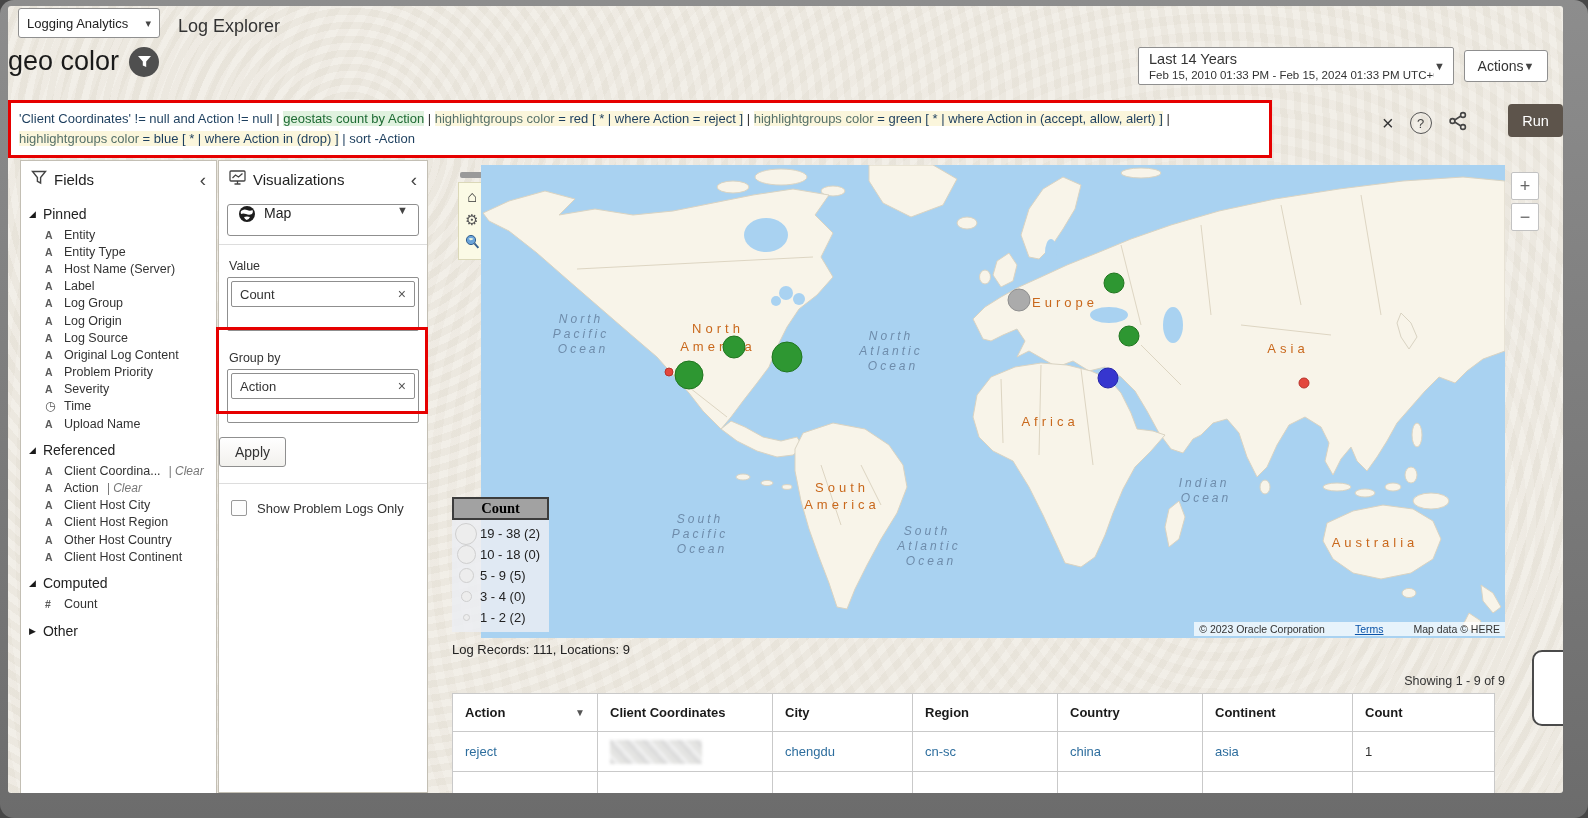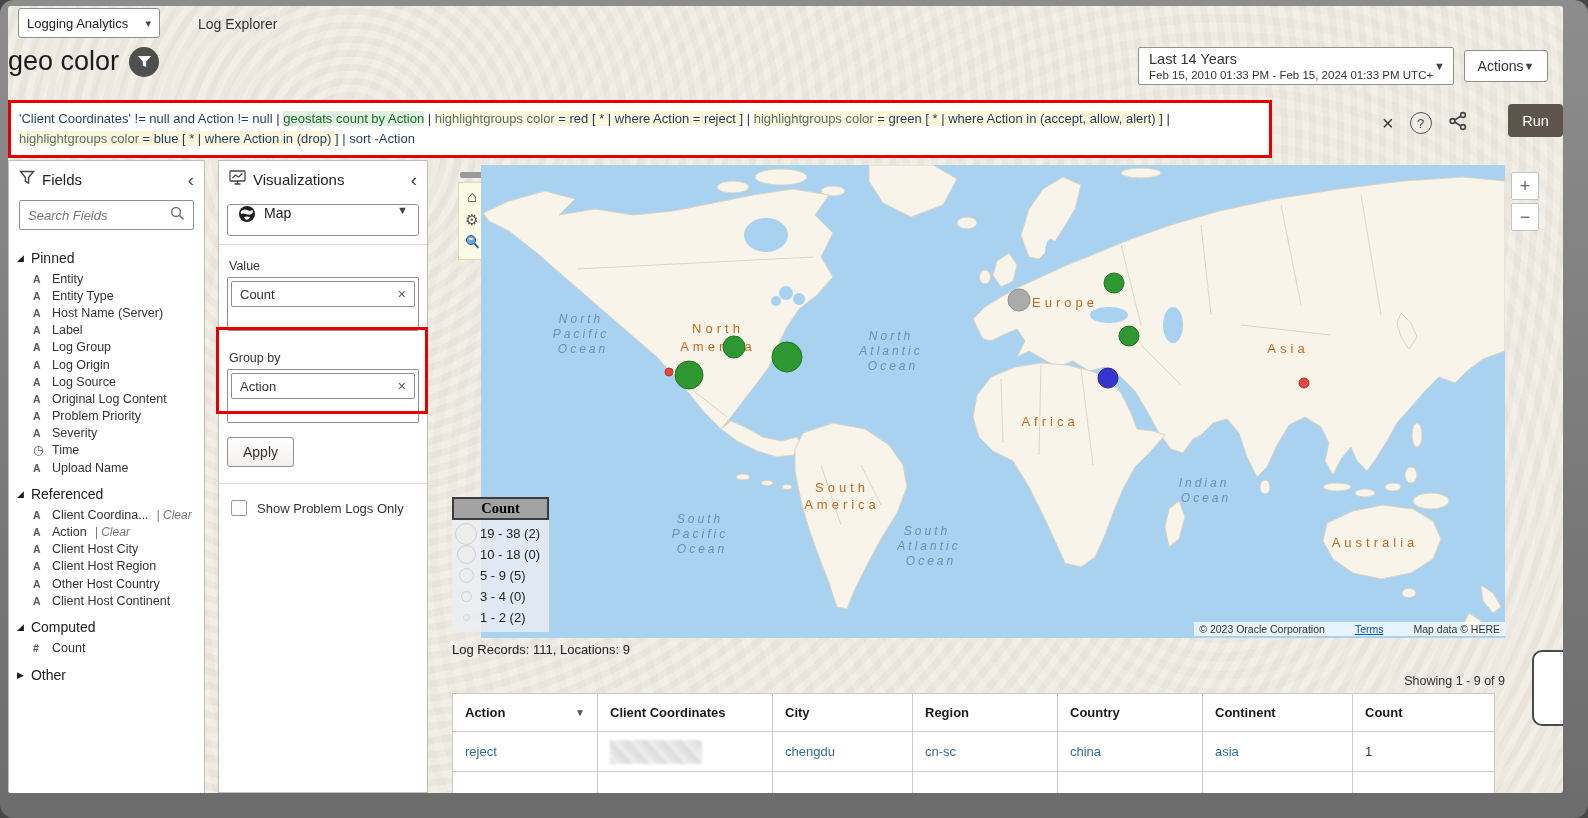--- a/index.html
+++ b/index.html
@@ -12,21 +12,21 @@
       repeating-radial-gradient(circle at 22% 18%, rgba(255,255,255,.14) 0 7px, rgba(120,110,90,.03) 7px 14px),
       repeating-radial-gradient(circle at 78% 65%, rgba(255,255,255,.10) 0 9px, rgba(120,110,90,.02) 9px 18px),
       #eeeae1; }
   .abs { position:absolute; }
 
   
   .app-select { left:10px; top:2px; width:142px; height:30px; background:#fff; border:1px solid #8f8f8f;
     border-radius:3px; display:flex; align-items:center; padding:0 8px; font-size:13px; color:#222; cursor:pointer; }
   .app-select .lbl { flex:1; }
   .caret { color:#444; font-size:11px; line-height:1; }
-  .nav-label { left:170px; top:10px; font-size:14px; color:#333;margin-left:20px; }
+  .nav-label { left:170px; top:10px; font-size:18px; color:#333; }
 
   .page-title-row { left:0; top:40px; display:flex; align-items:center; gap:10px; }
   .page-title { font-size:27px; color:#1a1a1a; }
   .filter-badge { width:30px; height:30px; border-radius:50%; background:#4f4f4f; display:flex; align-items:center; justify-content:center; }
 
   .time-range { left:1130px; top:41px; width:316px; height:38px; background:#fff; border:1px solid #8f8f8f;
     border-radius:2px; display:flex; align-items:center; padding:2px 8px 2px 10px; cursor:pointer; }
   .time-range .tcol { flex:1; overflow:hidden; }
   .tr-title { font-size:14.5px; color:#333; line-height:17px; }
   .tr-detail { font-size:11.5px; color:#333; line-height:14px; white-space:nowrap; }
@@ -44,21 +44,21 @@
   .q-plain-y { color:#1c3e5e; background:#fbf6dc; }
   .q-tools { left:1374px; top:100px; height:34px; display:flex; align-items:center; gap:16px; }
   .q-close { font-size:20px; color:#333; cursor:pointer; line-height:1; }
   .q-help { width:22px; height:22px; border:1.5px solid #555; border-radius:50%; color:#444; font-size:13px;
     display:flex; align-items:center; justify-content:center; cursor:pointer; }
   .run-btn { left:1500px; top:98px; width:55px; height:33px; background:#5d544b; color:#fff; border:none;
     border-radius:4px; font-size:14.5px; cursor:pointer; font-family:inherit; }
 
   
   .panel { background:#fff; border:1px solid #c3bfb4; }
-  .fields-panel { left:0; top:154px; width:197px; height:653px; overflow:hidden; }
+  .fields-panel { left:12px; top:154px; width:197px; height:653px; overflow:hidden; }
   .viz-panel { left:210px; top:154px; width:210px; height:633px; overflow:visible; }
   .panel-head { display:flex; align-items:center; gap:7px; padding:9px 10px 7px 10px; }
   .panel-head .ph-title { flex:1; font-size:15px; color:#222; }
   .collapse-ic { font-size:19px; color:#444; cursor:pointer; line-height:1; }
 
   .search-box { margin:4px 10px 10px 10px; height:30px; border:1px solid #8f8f8f; border-radius:2px;
     display:flex; align-items:center; padding:0 8px; gap:6px; }
   .search-box input { flex:1; border:none; outline:none; font-style:italic; font-size:13px; color:#555;
     font-family:inherit; min-width:0; }
 
@@ -74,21 +74,21 @@
   .viz-select .lbl { flex:1; font-size:14px; color:#222; }
   .viz-divider { border-top:1px solid #ddd; margin:8px 0; }
   .viz-label { padding:6px 10px 4px 10px; font-size:12.5px; color:#333; }
   .chip-box { margin:0 8px; height:54px; border:1px solid #8f8f8f; border-radius:2px; padding:3px; }
   .chip { height:26px; border:1px solid #8f8f8f; border-radius:2px; display:flex; align-items:center;
     padding:0 8px; font-size:13px; color:#333; }
   .chip .lbl { flex:1; }
   .chip-x { color:#555; font-size:14px; cursor:pointer; }
   .groupby-annotation { position:absolute; left:-3px; top:166px; width:212px; height:87px;
     border:3px solid #e60000; pointer-events:none; z-index:5; }
-  .apply-btn { margin:14px 8px 0 8px; padding:6px 15px; font-size:14px; color:#333; background:linear-gradient(#fff,#f2f1ed);
+  .apply-btn { margin:14px 8px 0 0; padding:6px 15px; font-size:14px; color:#333; background:linear-gradient(#fff,#f2f1ed);
     border:1px solid #8f8f8f; border-radius:3px; cursor:pointer; font-family:inherit; }
   .chk-row { display:flex; align-items:center; gap:10px; padding:8px 12px; font-size:13px; color:#333; }
   .chk { width:16px; height:16px; border:1px solid #999; border-radius:2px; background:#fdfdfd; cursor:pointer; flex:none; }
 
   
   .map-block { left:424px; top:154px; width:1131px; height:633px; }
   .map-handle { left:28px; top:12px; width:24px; height:6px; background:#9a9a9a; border-radius:2px; cursor:grab; }
   .map-toolbar { left:26px; top:22px; width:28px; background:#fbfae5; border:1px solid #dbd8b8;
     display:flex; flex-direction:column; align-items:center; gap:6px; padding:5px 0; }
   .mt-ic { font-size:16px; color:#333; cursor:pointer; line-height:1.1; }
@@ -189,29 +189,20 @@
 
   <div class="abs panel fields-panel">
     <div class="panel-head">
       <span>
         <svg width="16" height="15" viewBox="0 0 16 15" fill="none" stroke="#444" stroke-width="1.4">
           <path d="M1.5 1.5 L14.5 1.5 L9.6 7.5 L9.6 13 L6.4 11.4 L6.4 7.5 Z"></path>
         </svg>
       </span>
       <span class="ph-title">Fields</span>
       <span class="collapse-ic">‹</span>
-    </div>
-    <div class="search-box">
-      <input placeholder="Search Fields" style="">
-      <span>
-        <svg width="15" height="15" viewBox="0 0 15 15" fill="none" stroke="#777" stroke-width="1.5">
-          <circle cx="6" cy="6" r="4.4"></circle>
-              <line x1="9.4" y1="9.4" x2="13.5" y2="13.5"></line>
-        </svg>
-      </span>
     </div>
     <div>
           <div class="f-sec">
             <span class="tri">◢</span>
             <span>Pinned</span>
           </div>
           <div class="f-item">
             <span class="f-ic">A</span>
             <span class="f-label">Entity</span>
           </div>

